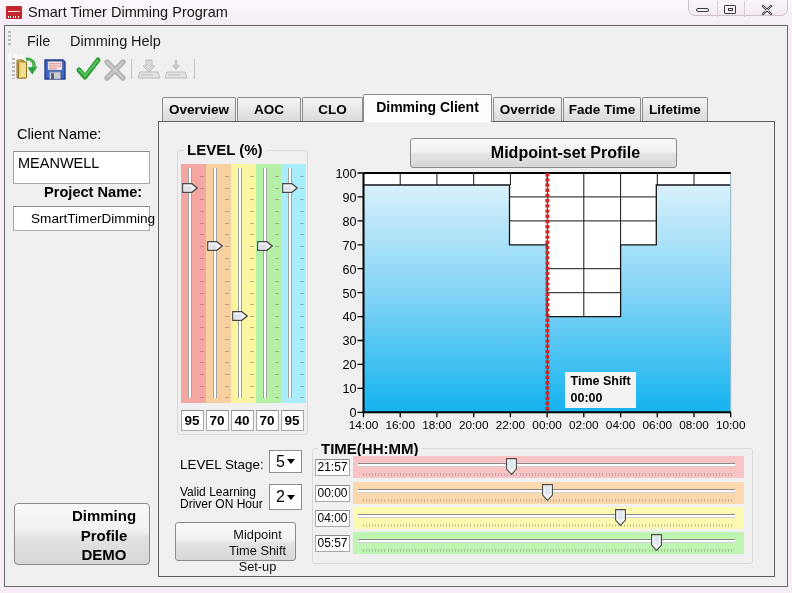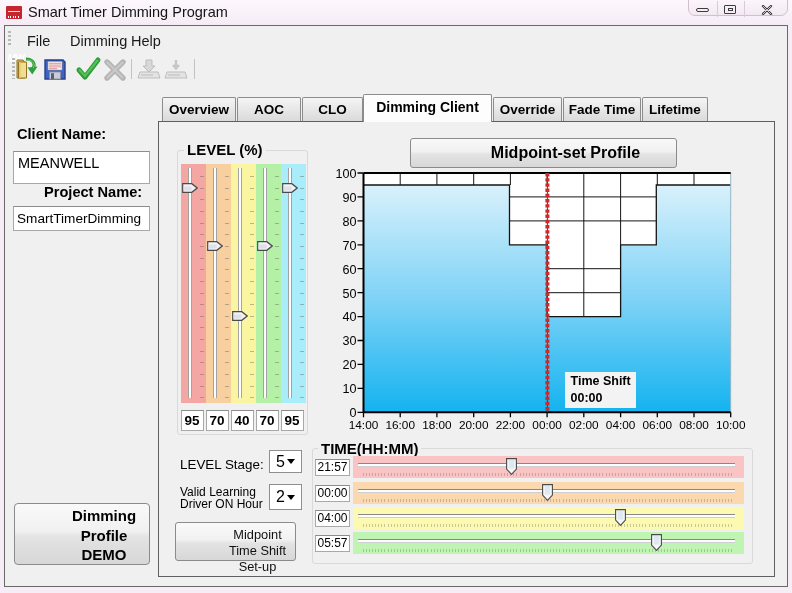--- a/index.html
+++ b/index.html
@@ -103,24 +103,24 @@
   <rect x="4" y="16" width="12" height="2" fill="#cfcfcf"></rect>
 </svg>
 
 <svg class="abs" style="left:164px; top:58px;" width="24" height="24" viewBox="0 0 24 24">
   <path d="M12,2 L12,10 M9,7 L12,10.5 L15,7" fill="none" stroke="#c6c6c6" stroke-width="2.4"></path>
   <path d="M3,14 L21,14 L23,20 L1,20 Z" fill="#e3e3e3" stroke="#bdbdbd" stroke-width="1"></path>
   <rect x="4" y="16" width="12" height="2" fill="#cfcfcf"></rect>
 </svg>
 <div class="abs" style="left:194px; top:59px; width:1px; height:20px; background:#c3c3c3;"></div>
 
-<div class="abs" style="left:17px; top:126px; font-weight:bold; font-size:14.6px; color:#000;">Client Name:</div>
+<div class="abs" style="left:17px; top:126px; font-weight:normal; font-size:14.6px; color:#000;">Client Name:</div>
 <div class="abs tb" style="left:13px; top:151px; width:137px; height:33px; font-size:14.5px; line-height:23px; padding-left:4px; color:#000;">MEANWELL</div>
 <div class="abs" style="left:17px; top:184px; font-weight:bold; font-size:14.6px; color:#000;margin-left:27px;">Project Name:</div>
-<div class="abs tb" style="left:13px; top:206px; width:137px; height:25px; font-size:13.6px; line-height:23px; padding-left:3px; color:#000;">SmartTimerDimming</div>
+<div class="abs tb" style="left:13px; top:206px; width:137px; height:25px; font-size:13.6px; line-height:23px; padding-left:17px; color:#000;">SmartTimerDimming</div>
 <div class="abs btn" style="left:14px; top:503px; width:136px; height:62px; font-weight:bold; font-size:15px; line-height:19.5px; padding-top:2px; border-radius:4px;">Dimming<br>Profile<br>DEMO</div>
 
 <div class="abs" style="left:158px; top:121px; width:617px; height:456px; background:#f0f0f0; border:1px solid #5f5f5f;"></div>
 <div class="tab" style="left:162px; width:74px;">Overview</div>
 <div class="tab" style="left:237px; width:64px;">AOC</div>
 <div class="tab" style="left:302px; width:61px;">CLO</div>
 <div class="tab" style="left:493px; width:69px;">Override</div>
 <div class="tab" style="left:563px; width:78px;">Fade Time</div>
 <div class="tab" style="left:642px; width:66px;">Lifetime</div>
 <div class="tab" style="left:363px; top:94px; width:129px; height:28px; background:#fdfdfd; font-size:14px; line-height:25px; z-index:3;">Dimming Client</div>

